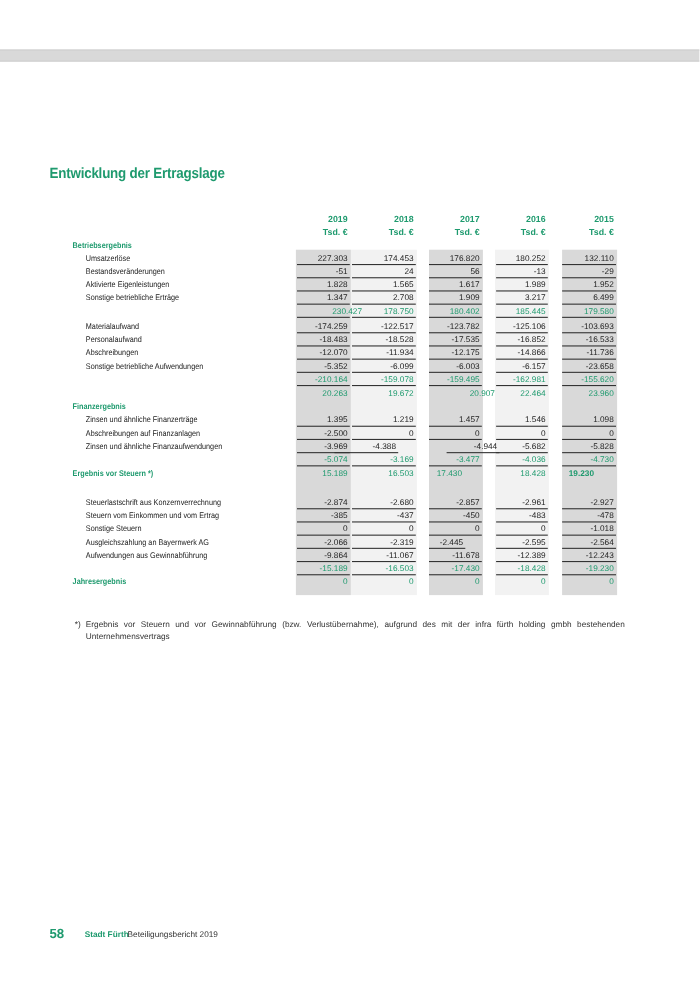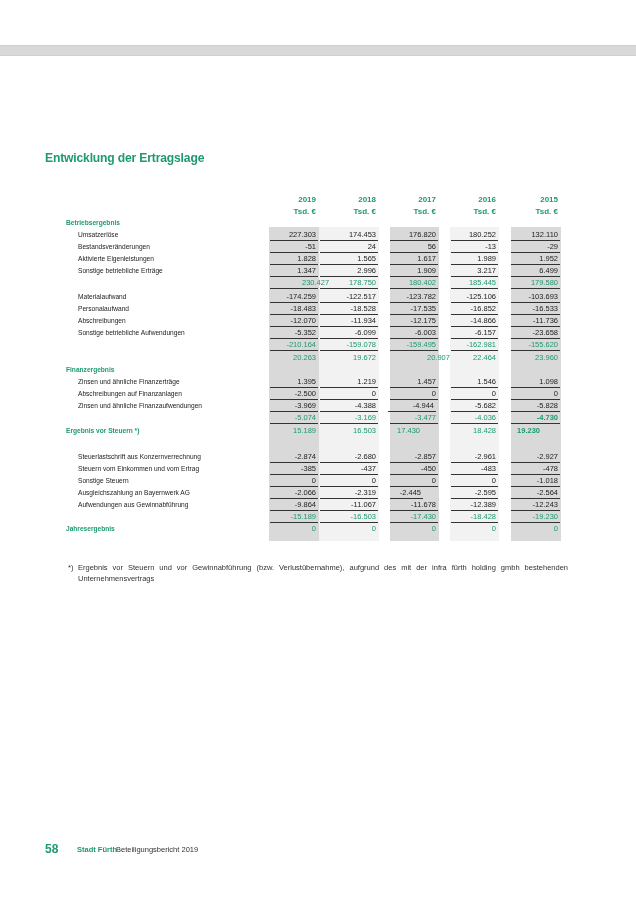--- a/index.html
+++ b/index.html
@@ -71,21 +71,21 @@
       <span class="label item">Aktivierte Eigenleistungen</span>
       <div class="cell ul" style="left: 270px; width: 48px; top: 0px;">1.828</div>
       <div class="cell ul" style="left: 320px; width: 58px; top: 0px;">1.565</div>
       <div class="cell ul" style="left: 390px; width: 48px; top: 0px;">1.617</div>
       <div class="cell ul" style="left: 451px; width: 47px; top: 0px;">1.989</div>
       <div class="cell ul" style="left: 511px; width: 49px; top: 0px;">1.952</div>
     </div>
     <div class="row" style="top: 265px;">
       <span class="label item">Sonstige betriebliche Erträge</span>
       <div class="cell ul" style="left: 270px; width: 48px; top: 0px;">1.347</div>
-      <div class="cell ul" style="left: 320px; width: 58px; top: 0px;">2.996</div>
+      <div class="cell ul" style="left: 320px; width: 58px; top: 0px;">2.708</div>
       <div class="cell ul" style="left: 390px; width: 48px; top: 0px;">1.909</div>
       <div class="cell ul" style="left: 451px; width: 47px; top: 0px;">3.217</div>
       <div class="cell ul" style="left: 511px; width: 49px; top: 0px;">6.499</div>
     </div>
     <div class="row" style="top: 277px;">
       <div class="cell green ul" style="left: 270px; width: 48px; top: 0px; padding-left: 32px;">230.427</div>
       <div class="cell green ul" style="left: 320px; width: 58px; top: 0px;">178.750</div>
       <div class="cell green ul" style="left: 390px; width: 48px; top: 0px;">180.402</div>
       <div class="cell green ul" style="left: 451px; width: 47px; top: 0px;">185.445</div>
       <div class="cell green ul" style="left: 511px; width: 49px; top: 0px;">179.580</div>
@@ -151,31 +151,31 @@
       <span class="label item">Abschreibungen auf Finanzanlagen</span>
       <div class="cell ul" style="left: 270px; width: 48px; top: 0px;">-2.500</div>
       <div class="cell ul" style="left: 320px; width: 58px; top: 0px;">0</div>
       <div class="cell ul" style="left: 390px; width: 48px; top: 0px;">0</div>
       <div class="cell ul" style="left: 451px; width: 47px; top: 0px;">0</div>
       <div class="cell ul" style="left: 511px; width: 49px; top: 0px;">0</div>
     </div>
     <div class="row" style="top: 400px;">
       <span class="label item">Zinsen und ähnliche Finanzaufwendungen</span>
       <div class="cell ul" style="left: 270px; width: 48px; top: 0px;">-3.969</div>
-      <div class="cell ul" style="left: 320px; width: 58px; top: 0px; padding-left: 24px;">-4.388</div>
-      <div class="cell ul" style="left: 388px; width: 48px; top: 0px;">-4.944</div>
+      <div class="cell ul" style="left: 304px; width: 58px; top: 0px; padding-left: 24px;">-4.388</div>
+      <div class="cell ul" style="left: 406px; width: 48px; top: 0px;">-4.944</div>
       <div class="cell ul" style="left: 451px; width: 47px; top: 0px;">-5.682</div>
       <div class="cell ul" style="left: 511px; width: 49px; top: 0px;">-5.828</div>
     </div>
     <div class="row" style="top: 412px;">
       <div class="cell green ul" style="left: 270px; width: 48px; top: 0px;">-5.074</div>
       <div class="cell green ul" style="left: 320px; width: 58px; top: 0px;">-3.169</div>
       <div class="cell green ul" style="left: 390px; width: 48px; top: 0px;">-3.477</div>
       <div class="cell green ul" style="left: 451px; width: 47px; top: 0px;">-4.036</div>
-      <div class="cell green ul" style="left: 511px; width: 49px; top: 0px; font-weight: bold;">-4.730</div>
+      <div class="cell green ul" style="left: 511px; width: 49px; top: 0px;">-4.730</div>
     </div>
     <div class="row" style="top: 425px;">
       <span class="label section">Ergebnis vor Steuern *)</span>
       <div class="cell green" style="left: 270px; width: 48px; top: 0px;">15.189</div>
       <div class="cell green" style="left: 320px; width: 58px; top: 0px;">16.503</div>
       <div class="cell green" style="left: 390px; width: 32px; top: 0px;">17.430</div>
       <div class="cell green" style="left: 451px; width: 47px; top: 0px;">18.428</div>
       <div class="cell green" style="left: 511px; width: 31px; top: 0px; font-weight: bold;">19.230</div>
     </div>
     <div class="row" style="top: 440px;"></div>

